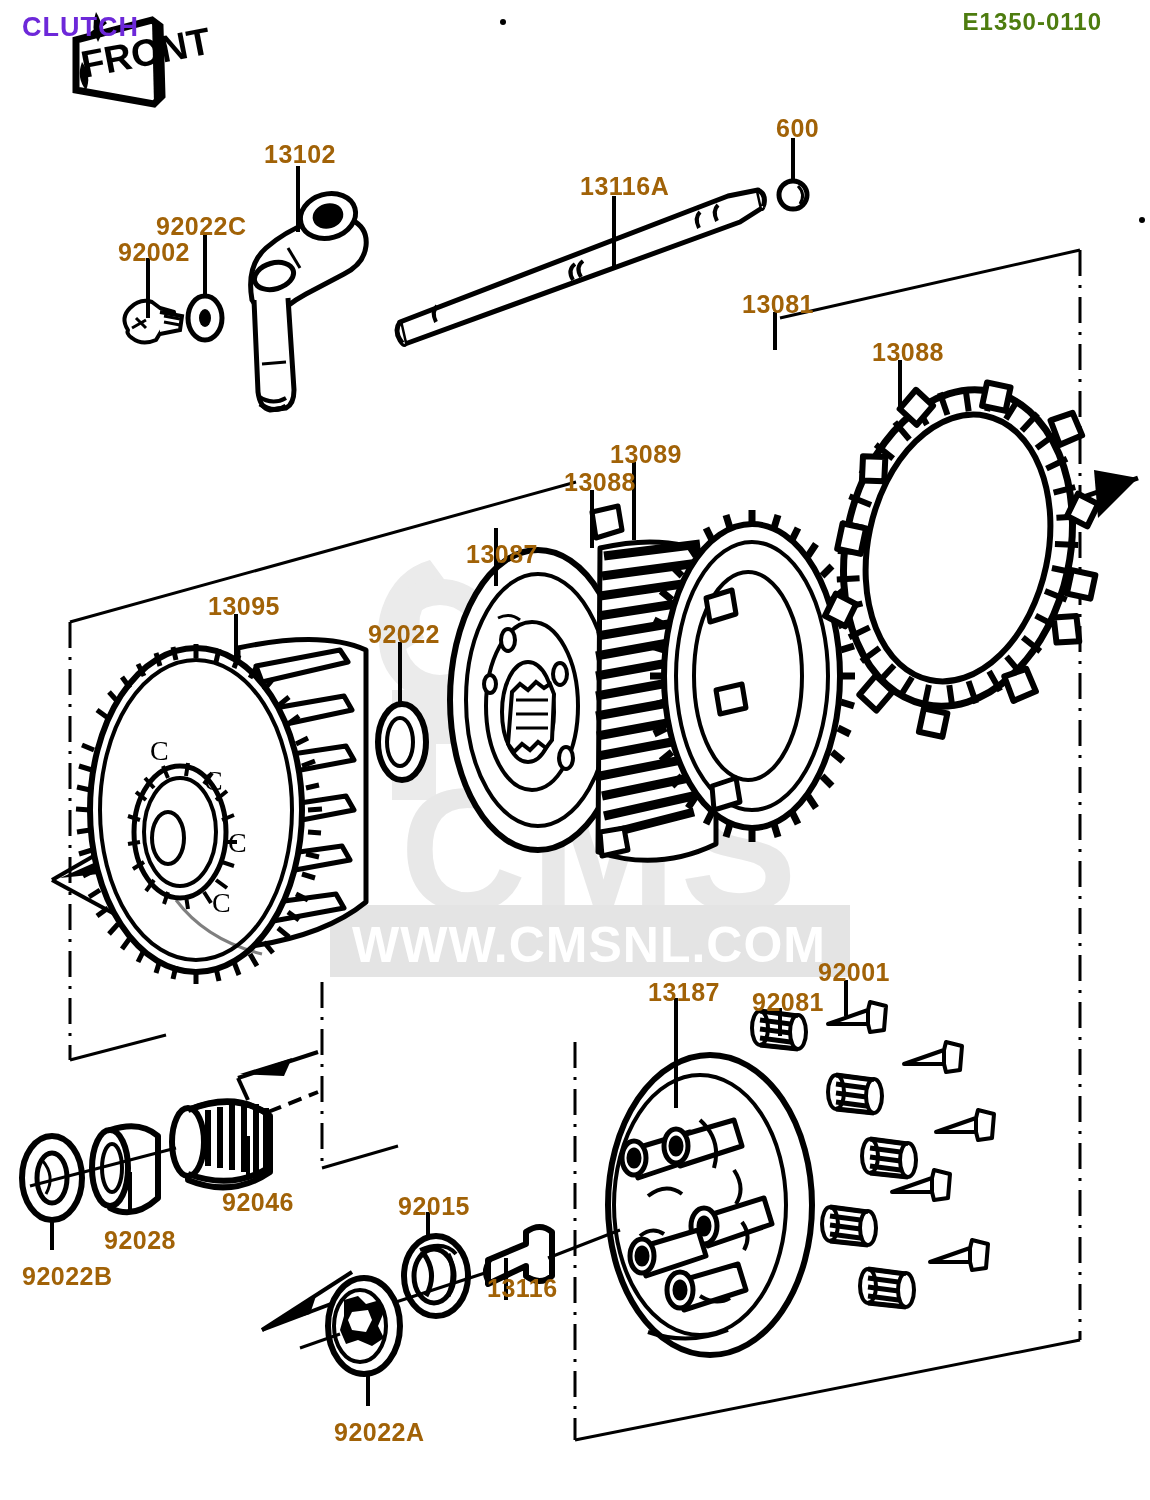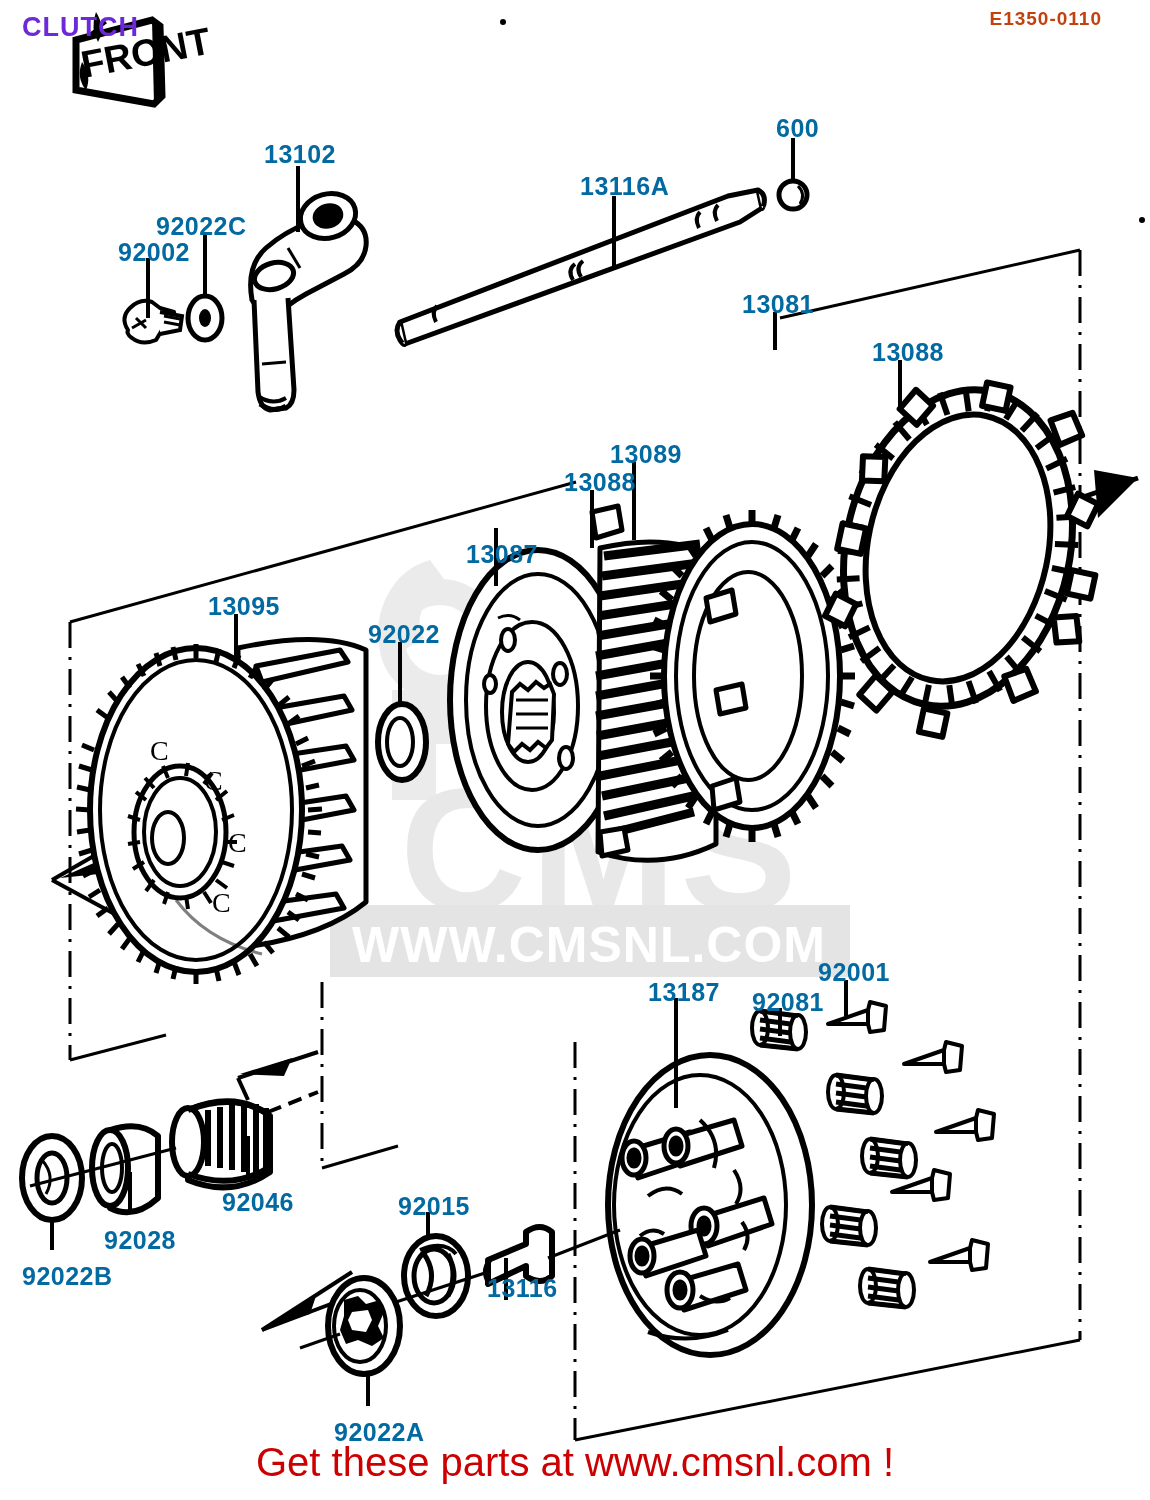--- a/index.html
+++ b/index.html
@@ -1,26 +1,26 @@
 <!DOCTYPE html>
 <html><head>
 <meta charset="utf-8">
 <style>
   html,body{margin:0;padding:0;background:#fff;}
   body{width:1150px;height:1500px;position:relative;overflow:hidden;
        font-family:"Liberation Sans",sans-serif;}
   #stage{position:absolute;left:0;top:0;width:1150px;height:1500px;}
   svg#art{position:absolute;left:0;top:0;width:1150px;height:1500px;}
   .lbl{position:absolute;font-family:"Liberation Sans",sans-serif;
-       font-weight:bold;font-size:25px;color:#0369a1;white-space:nowrap;
+       font-weight:bold;font-size:25px;color:#a16207;white-space:nowrap;
        letter-spacing:.5px;}
   #title{position:absolute;left:22px;top:12px;font-size:27px;color:#6d28d9;
          letter-spacing:1px;font-family:"Liberation Sans",sans-serif;font-weight:bold;}
-  #figid{position:absolute;right:48px;top:8px;font-size:19px;font-weight:bold;
-         color:#c2410c;letter-spacing:1px;font-family:"Liberation Sans",sans-serif;}
+  #figid{position:absolute;right:48px;top:8px;font-size:24px;font-weight:bold;
+         color:#4d7c0f;letter-spacing:1px;font-family:"Liberation Sans",sans-serif;}
   #footer{position:absolute;left:0;top:1440px;width:1150px;text-align:center;
           font-size:40px;color:#cc0000;font-family:"Liberation Sans",sans-serif;}
 </style>
 </head>
 <body>
 
 <div id="stage">
 
   <svg id="art" viewBox="0 0 1150 1500">
     <defs>
@@ -434,14 +434,13 @@
       <div class="lbl" style="left: 752px; top: 988px;">92081</div>
       <div class="lbl" style="left: 818px; top: 958px;">92001</div>
       <div class="lbl" style="left: 222px; top: 1188px;">92046</div>
       <div class="lbl" style="left: 104px; top: 1226px;">92028</div>
       <div class="lbl" style="left: 22px; top: 1262px;">92022B</div>
       <div class="lbl" style="left: 398px; top: 1192px;">92015</div>
       <div class="lbl" style="left: 480px; top: 1274px; margin-left: 7px;">13116</div>
       <div class="lbl" style="left: 334px; top: 1418px;">92022A</div>
     </div>
 
-  <div id="footer">Get these parts at www.cmsnl.com !</div>
 </div>
 
 </body></html>

